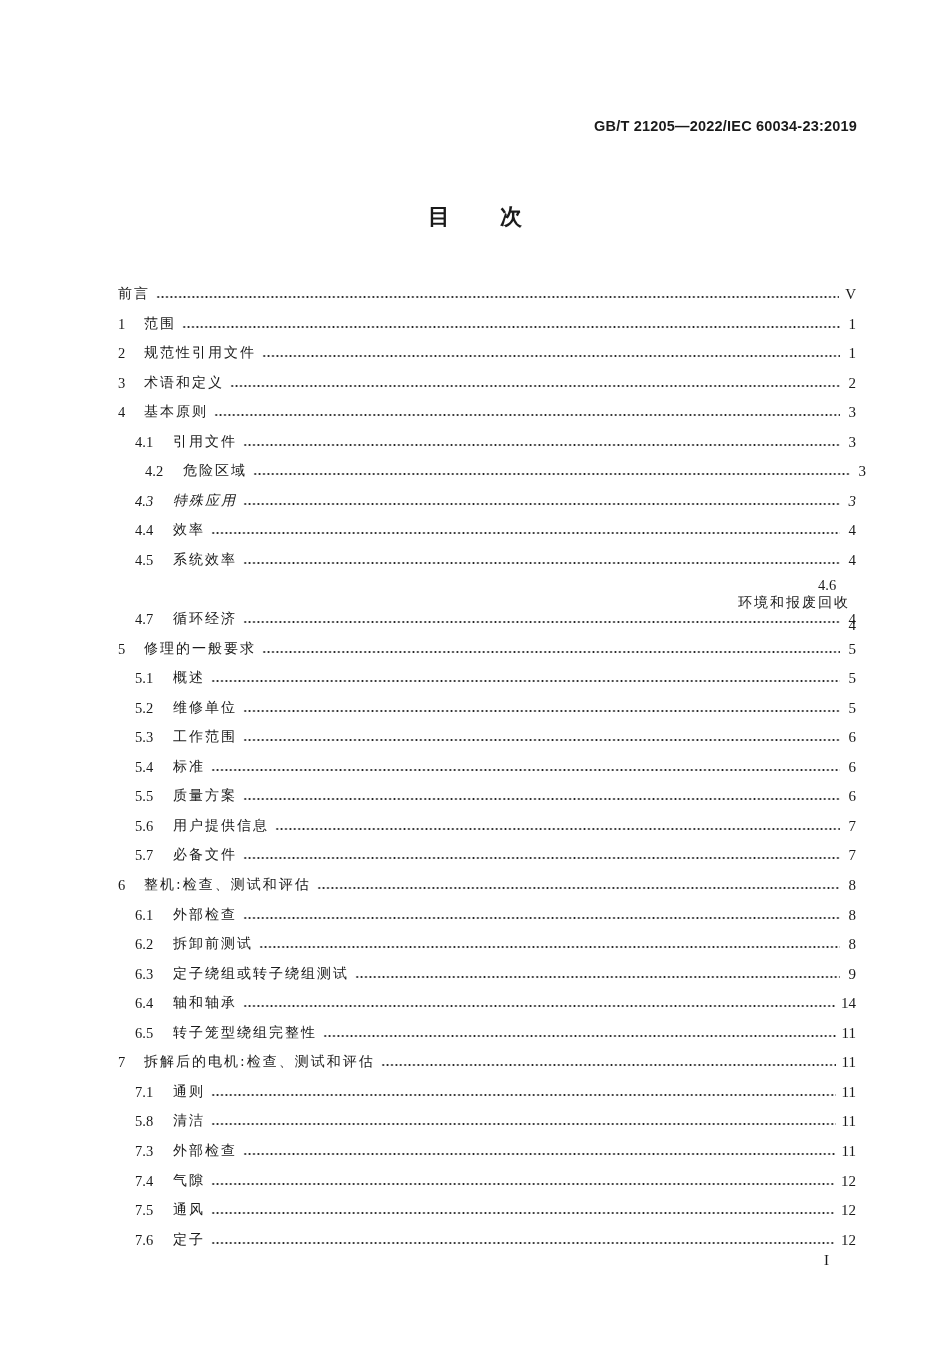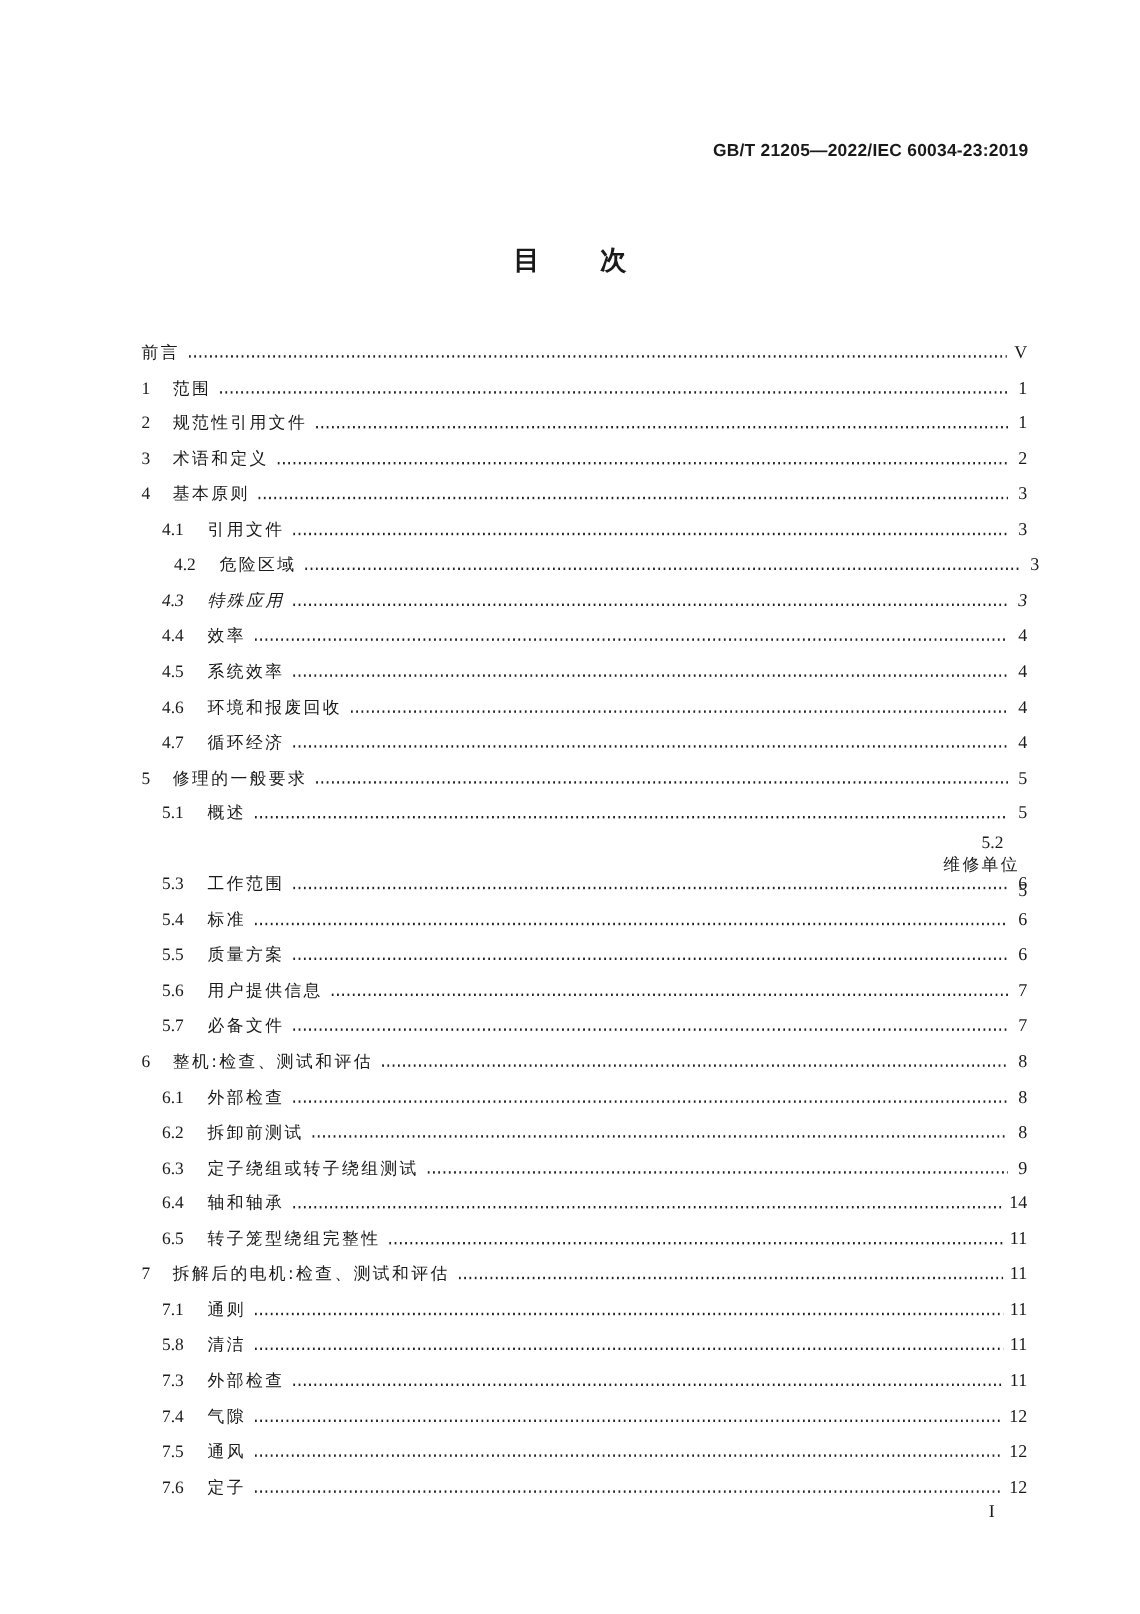--- a/index.html
+++ b/index.html
@@ -105,21 +105,21 @@
       <span class="label">效率</span>
       <span class="dots"></span>
       <span class="page">4</span>
     </div>
     <div class="row l2" style="top: 546.95px;">
       <span class="num">4.5</span>
       <span class="label">系统效率</span>
       <span class="dots"></span>
       <span class="page">4</span>
     </div>
-    <div class="row l2" style="top: 576.5px;">
+    <div class="row l2" style="top: 576.5px; flex-direction: column;">
       <span class="num">4.6</span>
       <span class="label">环境和报废回收</span>
       <span class="dots"></span>
       <span class="page">4</span>
     </div>
     <div class="row l2" style="top: 606.05px;">
       <span class="num">4.7</span>
       <span class="label">循环经济</span>
       <span class="dots"></span>
       <span class="page">4</span>
@@ -129,21 +129,21 @@
       <span class="label">修理的一般要求</span>
       <span class="dots"></span>
       <span class="page">5</span>
     </div>
     <div class="row l2" style="top: 665.15px;">
       <span class="num">5.1</span>
       <span class="label">概述</span>
       <span class="dots"></span>
       <span class="page">5</span>
     </div>
-    <div class="row l2" style="top: 694.7px; flex-direction: column;">
+    <div class="row l2" style="top: 694.7px;">
       <span class="num">5.2</span>
       <span class="label">维修单位</span>
       <span class="dots"></span>
       <span class="page">5</span>
     </div>
     <div class="row l2" style="top: 724.25px;">
       <span class="num">5.3</span>
       <span class="label">工作范围</span>
       <span class="dots"></span>
       <span class="page">6</span>

